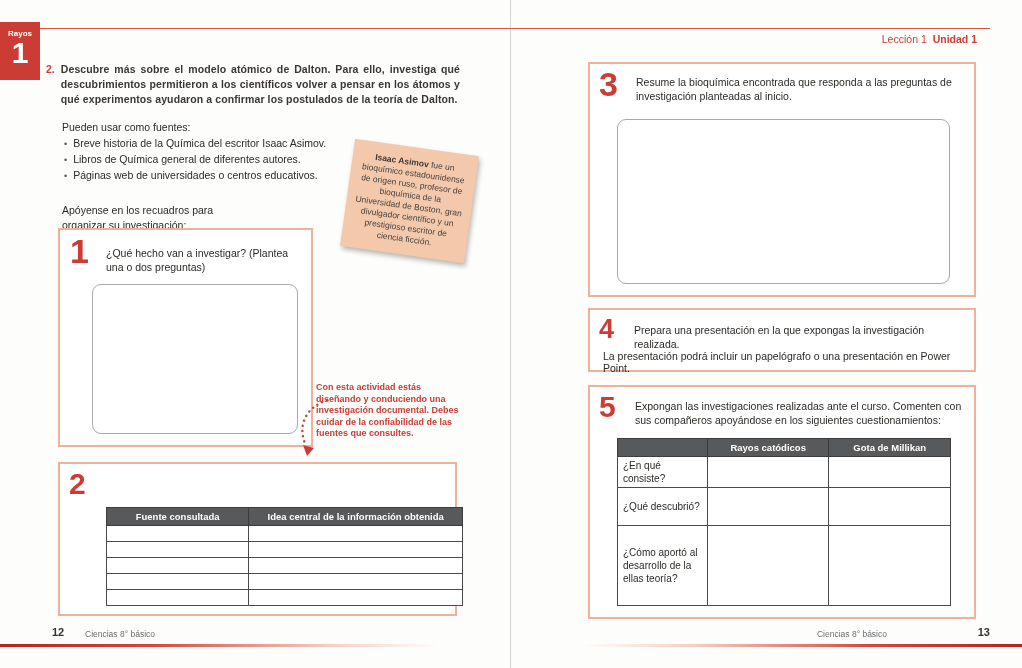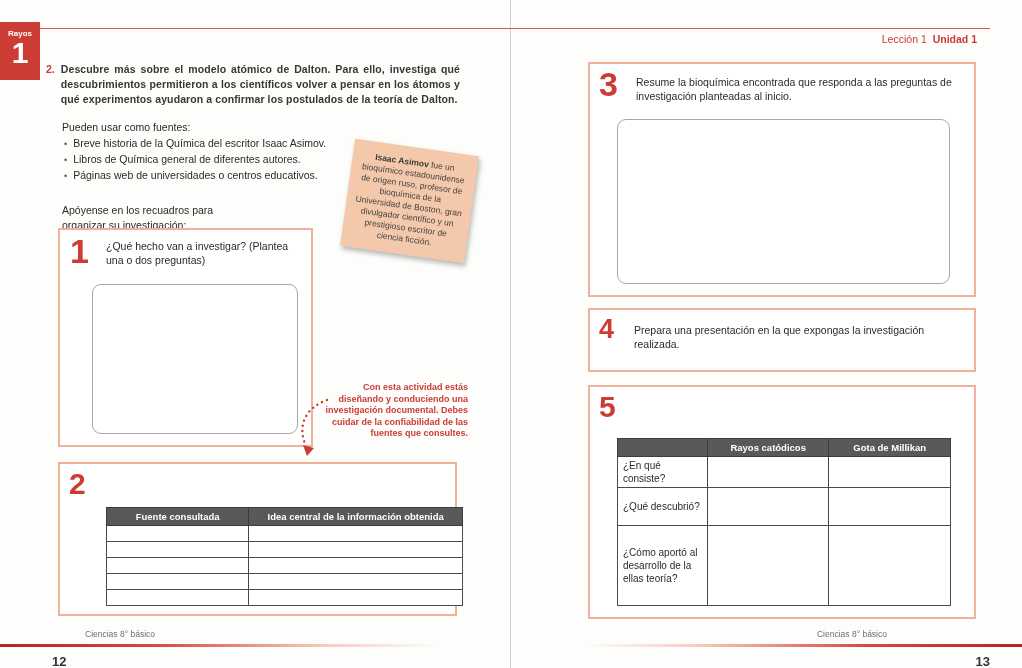--- a/index.html
+++ b/index.html
@@ -38,40 +38,40 @@
   .sticky b{color:#3b3835;}
 
   
   .step-box{position:absolute;border:2px solid var(--salmon);background:#fff;}
   .step-num{position:absolute;color:var(--accent);font-weight:bold;}
   .step-title{position:absolute;font-size:10.5px;line-height:14px;}
   .answer-box{position:absolute;border:1.5px solid var(--boxline);border-radius:9px;background:#fff;}
 
   .box1{left:58px;top:228px;width:255px;height:219px;}
   .box1 .step-num{left:10px;top:2px;font-size:34px;}
-  .box1 .step-title{left:46px;top:9px;width:200px;}
+  .box1 .step-title{left:46px;top:16px;width:200px;}
   .box1 .answer-box{left:32px;top:54px;width:206px;height:150px;}
 
-  .annotation{position:absolute;left:316px;top:382px;width:152px;text-align:right;color:var(--accent);font-size:9px;line-height:11.5px;font-weight:bold;}
+  .annotation{position:absolute;left:316px;top:382px;width:152px;text-align:left;color:var(--accent);font-size:9px;line-height:11.5px;font-weight:bold;}
   .arrow-svg{position:absolute;left:293px;top:396px;}
 
   .box2{left:58px;top:462px;width:399px;height:154px;}
   .box2 .step-num{left:9px;top:3px;font-size:30px;}
   .box2 .step-title{left:45px;top:12px;width:350px;}
   .box2 .tbl{position:absolute;left:46px;top:43px;width:357px;}
 
   
   table{border-collapse:collapse;width:100%;table-layout:fixed;}
   th{background:var(--dark);color:#fff;font-size:9.5px;font-weight:bold;padding:3px 2px;border:1px solid #3c3c3c;}
   td{border:1px solid #4a4a4a;font-size:10px;padding:2px 5px;vertical-align:middle;background:#fff;}
   .tbl2 td{height:16px;}
   .tbl2 col.c1{width:40%;} .tbl2 col.c2{width:60%;}
 
   
-  .pageno{position:absolute;font-size:13px;font-weight:bold;color:#333;margin-top:28px;}
+  .pageno{position:absolute;font-size:11px;font-weight:bold;color:#333;}
   .foot-label{position:absolute;font-size:8.5px;color:var(--gray);}
   .foot-line-l{position:absolute;left:0;top:644px;width:438px;height:3px;background:linear-gradient(to right,#b4231f 0%,#d8473c 35%,rgba(235,150,125,.45) 75%,rgba(245,200,180,0) 100%);}
   .foot-line-r{position:absolute;left:584px;top:644px;width:438px;height:3px;background:linear-gradient(to left,#b4231f 0%,#d8473c 35%,rgba(235,150,125,.45) 75%,rgba(245,200,180,0) 100%);}
 
   
   .lesson-head{position:absolute;top:33px;right:45px;font-size:10.5px;color:var(--accent);}
   .lesson-head b{margin-left:3px;}
 
   .box3{left:588px;top:62px;width:388px;height:235px;}
   .box3 .step-num{left:9px;top:1px;font-size:34px;}
@@ -190,24 +190,26 @@
 
     <div class="step-box box3">
       <span class="step-num">3</span>
       <span class="step-title">Resume la bioquímica encontrada que responda a las preguntas de investigación planteadas al inicio.</span>
       <div class="answer-box"></div>
     </div>
 
     <div class="step-box box4">
       <span class="step-num">4</span>
       <span class="step-title">Prepara una presentación en la que expongas la investigación realizada.</span>
+      <span class="step-sub">La presentación podrá incluir un papelógrafo o una presentación en Power Point.</span>
     </div>
 
     <div class="step-box box5">
       <span class="step-num">5</span>
+      <span class="step-title">Expongan las investigaciones realizadas ante el curso. Comenten con sus compañeros apoyándose en los siguientes cuestionamientos:</span>
       <div class="tbl">
         <table class="tbl5">
           <colgroup>
               <col class="c1">
               <col class="c2">
               <col class="c3">
             </colgroup>
           <thead>
             <tr>
               <th></th>

